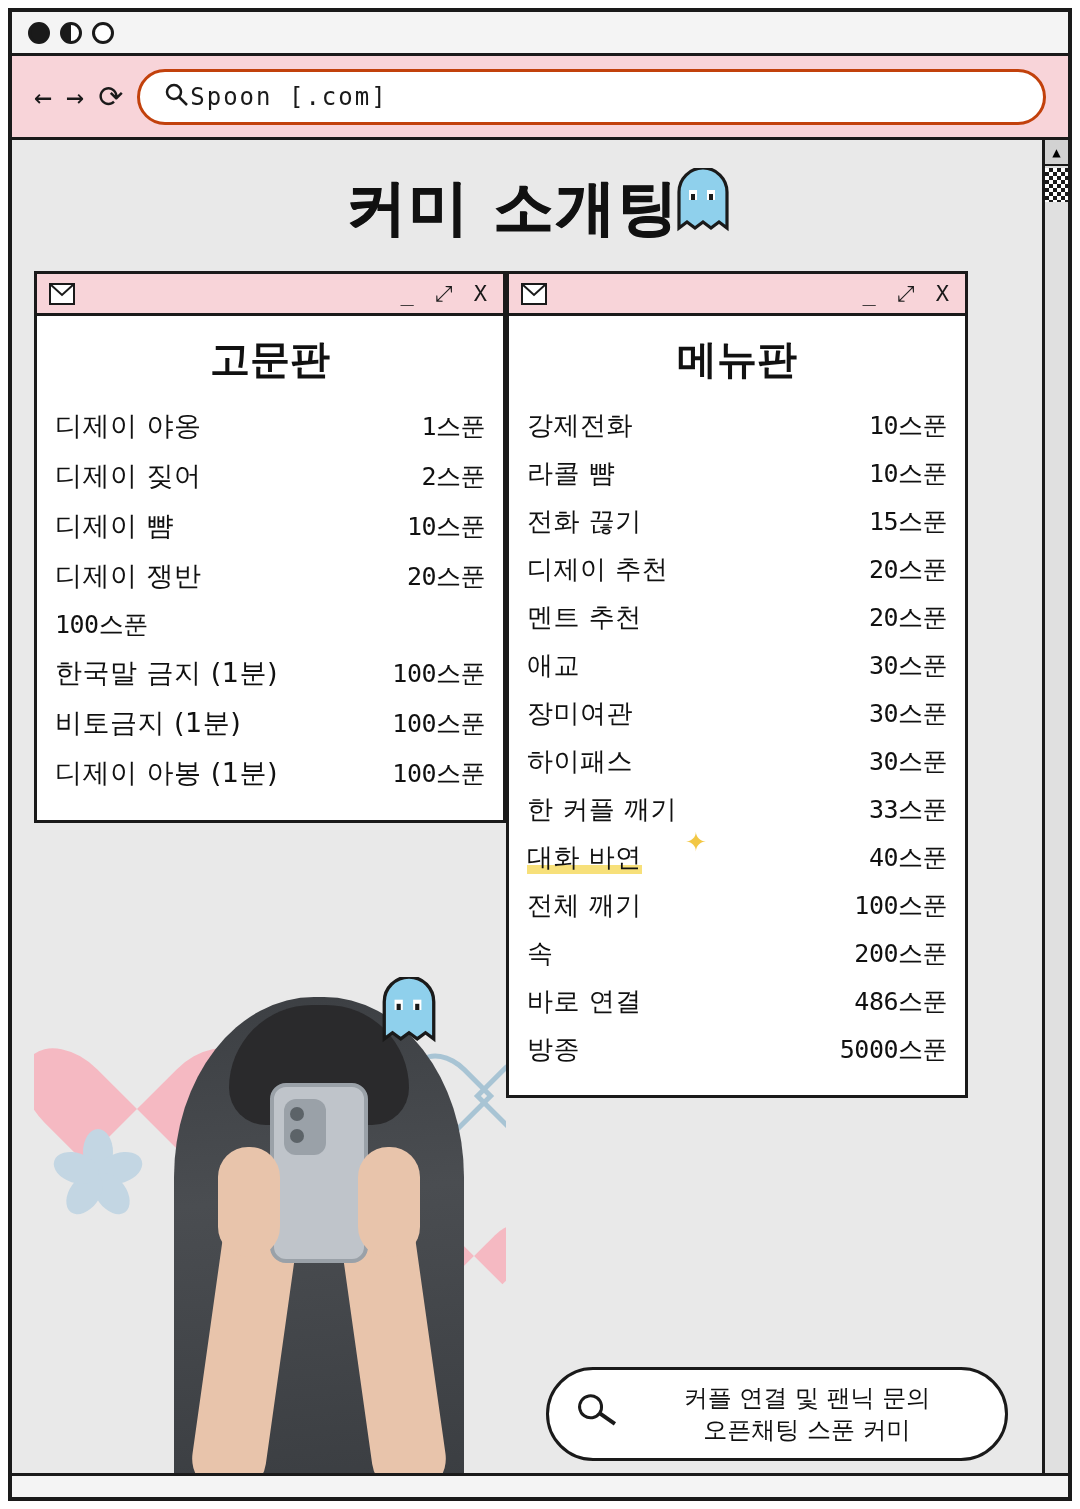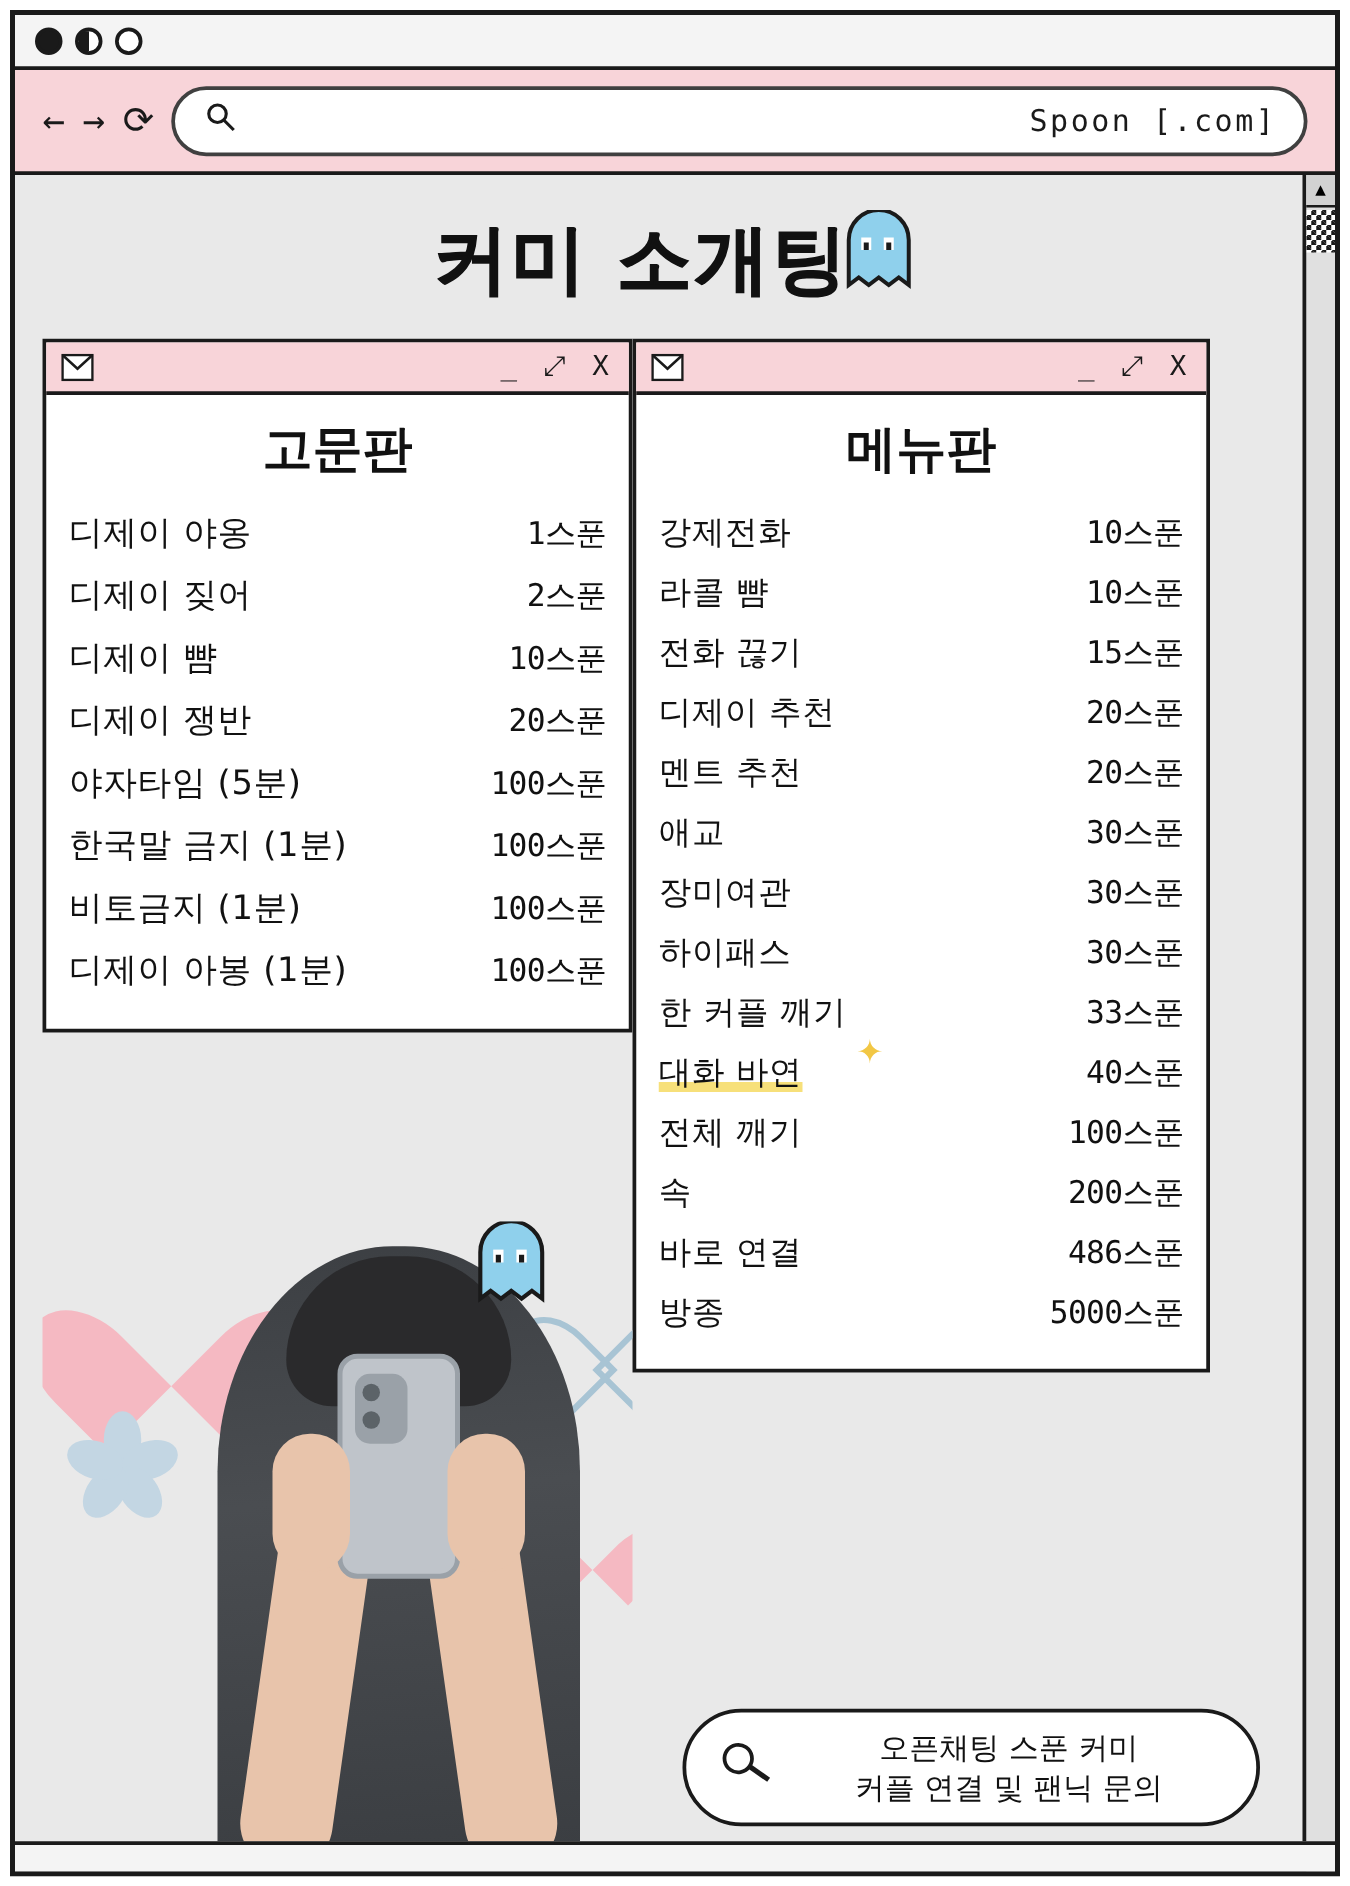--- a/index.html
+++ b/index.html
@@ -42,26 +42,24 @@
     gap: 14px;
     padding: 0 22px;
     flex: 0 0 auto;
   }
   .nav-icons { display: flex; align-items: center; gap: 14px; font-size: 30px; color: #1a1a1a; line-height: 1; }
   .nav-icons span { cursor: pointer; }
   .addr {
     flex: 1;
     height: 56px;
     background: #ffffff;
-    border: 3px solid #404040;
+    border: 3px solid #c2410c;
     border-radius: 30px;
     display: flex; align-items: center;
     padding: 0 22px;
-    gap: 16px;
-    justify-content: space-between;
   }
   .addr .magnify { font-size: 26px; color:#1a1a1a; }
   .addr .txt { font-size: 24px; letter-spacing: 2px; color: #1a1a1a; }
 
   
   .content {
     position: relative;
     flex: 1 1 auto;
     background: #e9e9e9;
     overflow: hidden;
@@ -315,21 +313,20 @@
             </div>
           <div class="row">
               <span class="label">디제이 뺨</span>
               <span class="price">10스푼</span>
             </div>
           <div class="row">
               <span class="label">디제이 쟁반</span>
               <span class="price">20스푼</span>
             </div>
           <div class="row">
-              <span class="label">야자타임 (5분)</span>
               <span class="price">100스푼</span>
             </div>
           <div class="row">
               <span class="label">한국말 금지 (1분)</span>
               <span class="price">100스푼</span>
             </div>
           <div class="row">
               <span class="label">비토금지 (1분)</span>
               <span class="price">100스푼</span>
             </div>
@@ -452,22 +449,22 @@
     </div>
 
     <div class="contact">
       <span class="mag">
         <svg width="42" height="42" viewBox="0 0 42 42">
             <circle cx="17" cy="17" r="11" fill="none" stroke="#1a1a1a" stroke-width="3"></circle>
             <line x1="25" y1="25" x2="38" y2="38" stroke="#1a1a1a" stroke-width="4"></line>
           </svg>
       </span>
       <div class="lines">
+        <div>커플 연결 및 팬닉 문의</div>
         <div>오픈채팅 스푼 커미</div>
-        <div>커플 연결 및 팬닉 문의</div>
       </div>
     </div>
 
     <div class="scrollbar">
       <div class="scroll-up">▲</div>
       <div class="scroll-thumb"></div>
     </div>
 
     <div class="footer-strip"></div>
   </div>

